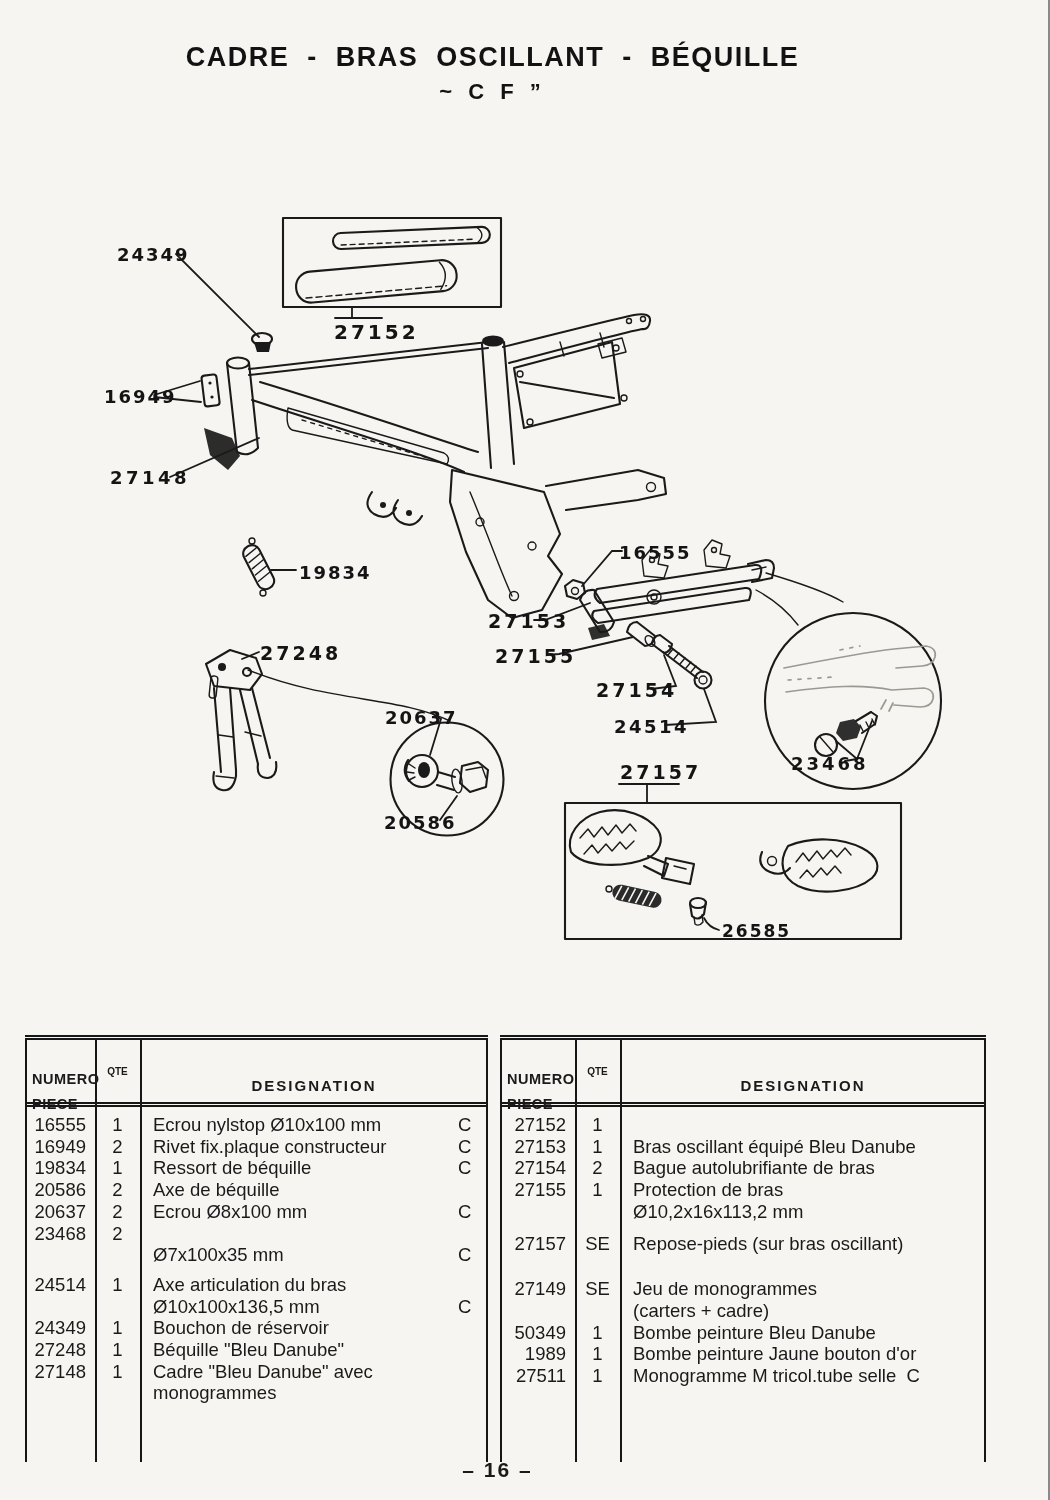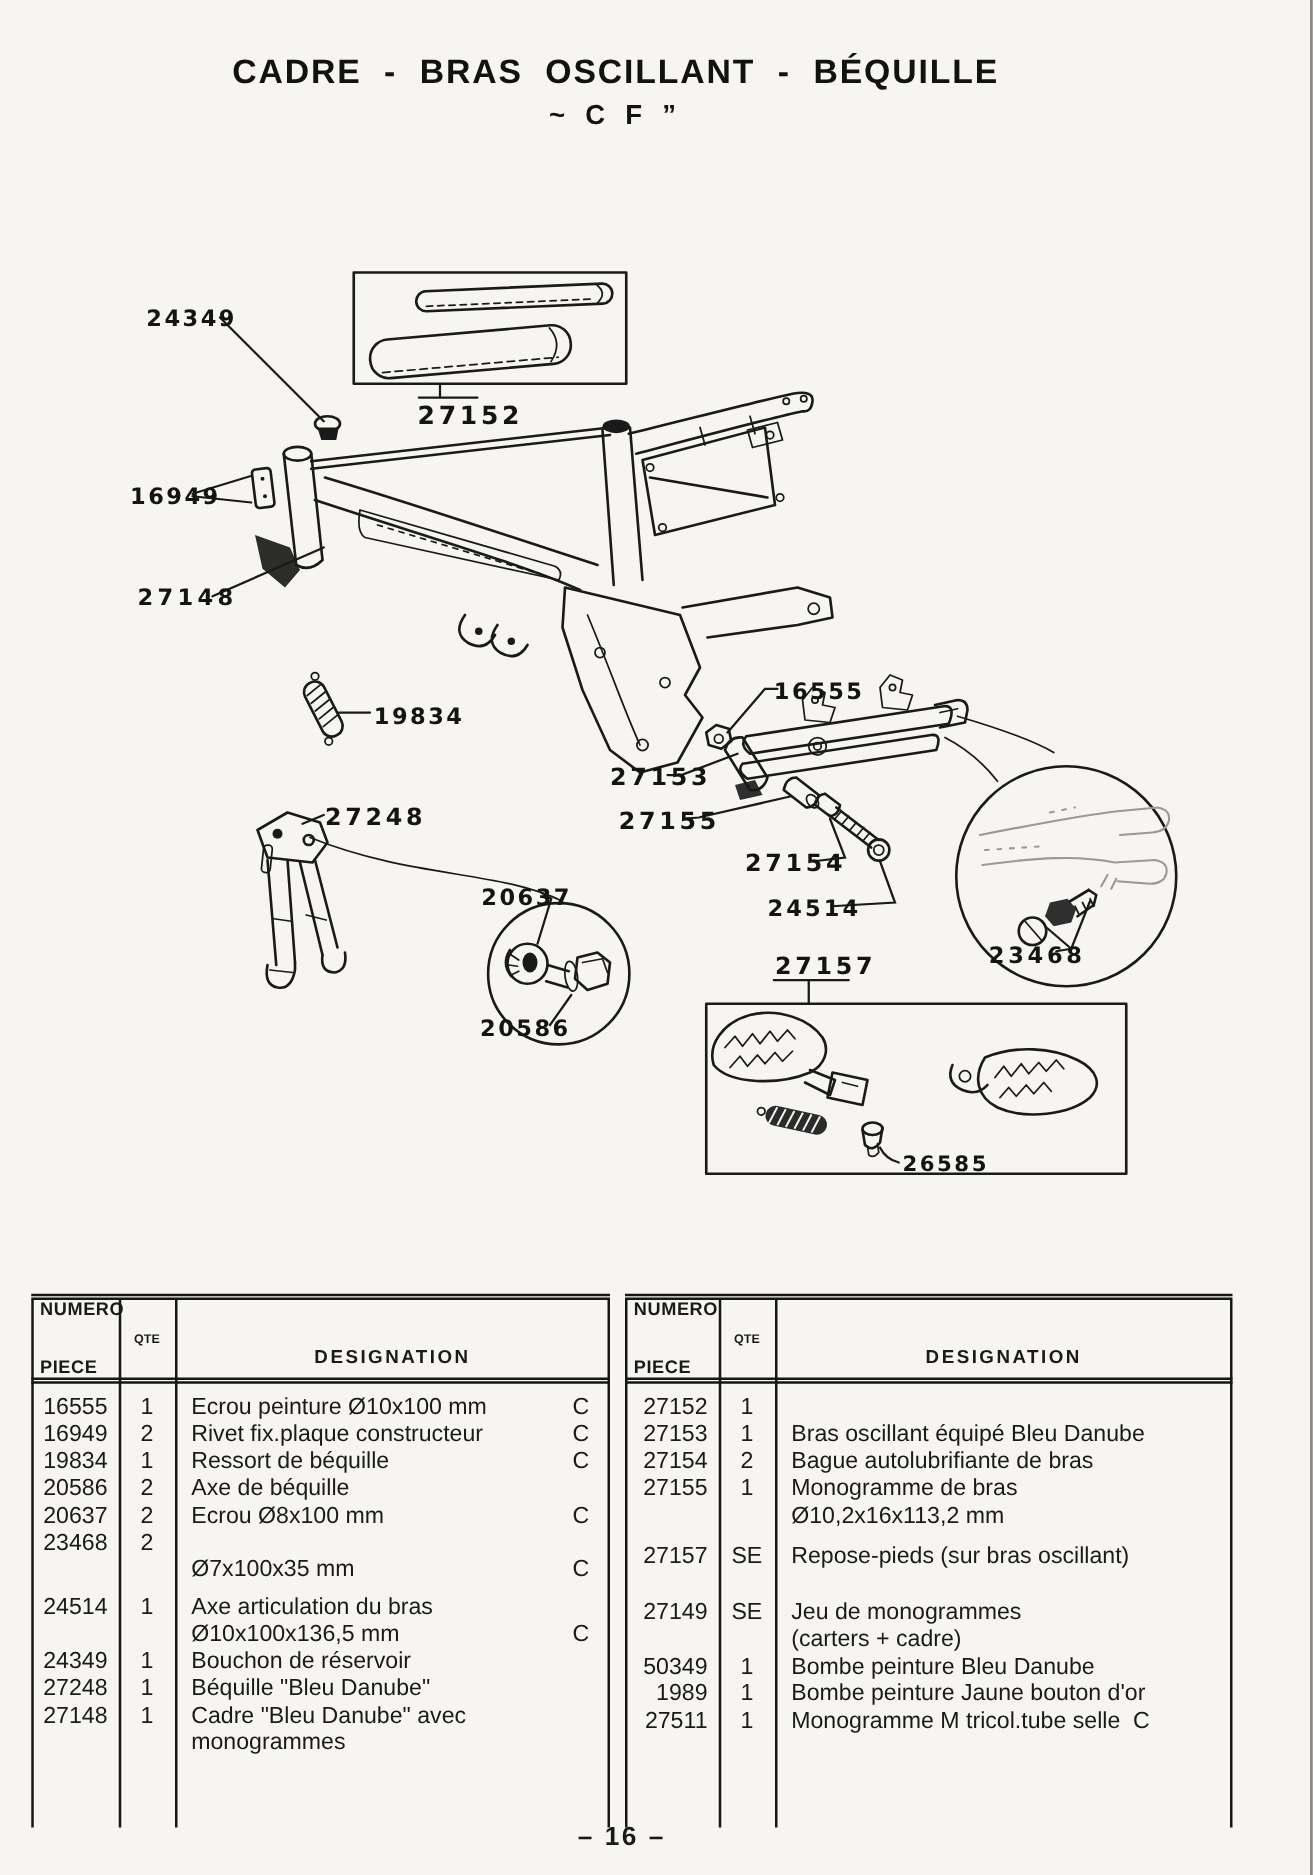--- a/index.html
+++ b/index.html
@@ -13,22 +13,22 @@
   .s2{stroke:#1a1a1a;stroke-width:2.1;fill:none;stroke-linecap:round;stroke-linejoin:round}
   .s1{stroke:#1a1a1a;stroke-width:1.4;fill:none;stroke-linecap:round;stroke-linejoin:round}
   .l8{stroke:#1a1a1a;stroke-width:1.8;fill:none;stroke-linecap:round}
   .fl{fill:#1a1a1a;stroke:none}
   .gh{stroke:#9a9a92;stroke-width:1.7;fill:none;stroke-linecap:round}
   .plabel{font-family:"DejaVu Sans","Liberation Sans",sans-serif;font-weight:700;fill:#141414}
   .ptable{position:absolute;border-top:5px double #161616;--c1:70px;--c2:45px;}
   .ptable.right{--c1:75px;}
   .vline{position:absolute;top:0;bottom:0;width:2px;background:#161616;}
   .thead{position:relative;height:62px;border-bottom:5px double #161616;display:flex;}
-  .h-num{width:var(--c1);display:flex;flex-direction:column;justify-content:space-between;gap:9px;
-         padding-left:7px;font-weight:bold;font-size:14.5px;letter-spacing:.5px;box-sizing:border-box;}
+  .h-num{width:var(--c1);display:flex;flex-direction:column;justify-content:center;gap:9px;
+         padding-left:7px;font-weight:bold;font-size:14.5px;letter-spacing:.5px;box-sizing:border-box;margin-top:41px;}
   .h-qty{width:var(--c2);display:flex;align-items:center;justify-content:center;
          font-weight:bold;font-size:10px;border-radius:20px;}
   .h-des{flex:1;display:flex;align-items:center;justify-content:center;
          font-weight:bold;font-size:15px;letter-spacing:2px;margin-top:29px;}
   .rows{padding-top:7px;}
   .prow{display:flex;line-height:21.7px;font-size:18.5px;}
   .cnum{width:var(--c1);text-align:right;padding-right:9px;box-sizing:border-box;}
   .cqty{width:var(--c2);text-align:center;}
   .ctext{flex:1;padding-left:13px;white-space:pre;}
   .cflag{width:30px;}
@@ -248,21 +248,21 @@
         <span>NUMERO</span>
         <span>PIECE</span>
       </div>
       <div class="h-qty">QTE</div>
       <div class="h-des">DESIGNATION</div>
     </div>
     <div class="rows">
         <div class="prow">
           <span class="cnum">16555</span>
           <span class="cqty">1</span>
-          <span class="ctext">Ecrou peinture Ø10x100 mm</span>
+          <span class="ctext">Ecrou nylstop Ø10x100 mm</span>
           <span class="cflag">C</span>
         </div>
         <div class="prow">
           <span class="cnum">16949</span>
           <span class="cqty">2</span>
           <span class="ctext">Rivet fix.plaque constructeur</span>
           <span class="cflag">C</span>
         </div>
         <div class="prow">
           <span class="cnum">19834</span>
@@ -359,21 +359,21 @@
         </div>
         <div class="prow">
           <span class="cnum">27154</span>
           <span class="cqty">2</span>
           <span class="ctext">Bague autolubrifiante de bras</span>
           <span class="cflag"></span>
         </div>
         <div class="prow">
           <span class="cnum">27155</span>
           <span class="cqty">1</span>
-          <span class="ctext">Monogramme de bras</span>
+          <span class="ctext">Protection de bras</span>
           <span class="cflag"></span>
         </div>
         <div class="prow">
           <span class="cnum"></span>
           <span class="cqty"></span>
           <span class="ctext">Ø10,2x16x113,2 mm</span>
           <span class="cflag"></span>
         </div>
         <div class="prow" style="margin-top: 10px;">
           <span class="cnum">27157</span>

